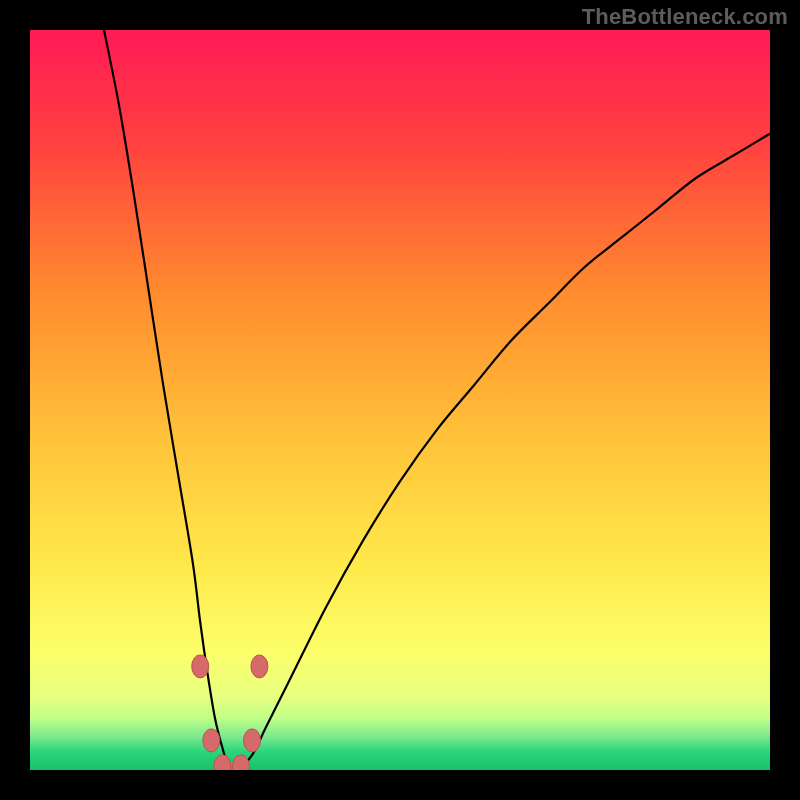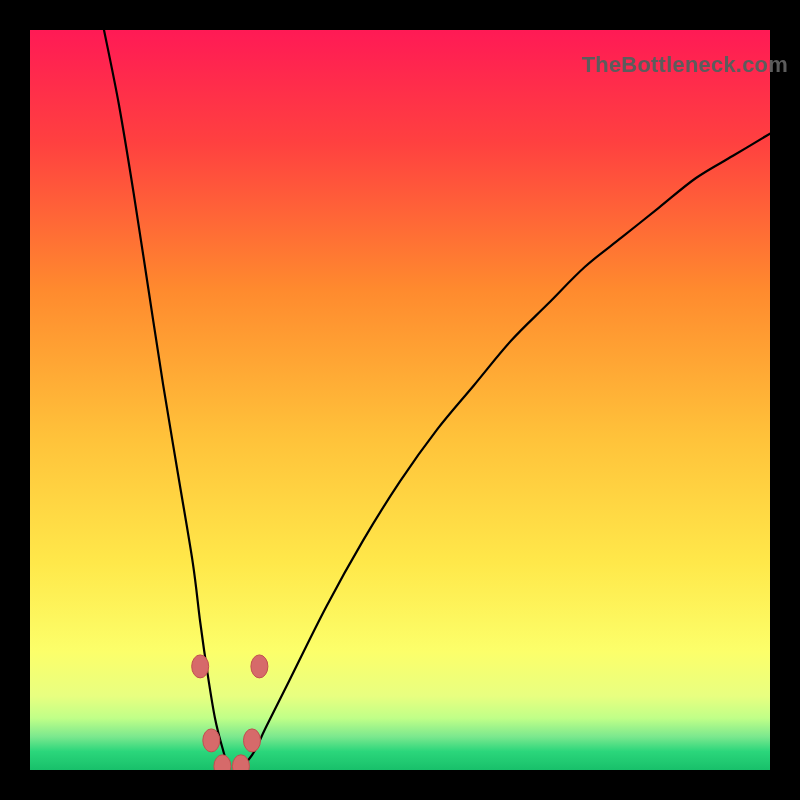--- a/index.html
+++ b/index.html
@@ -27,21 +27,20 @@
   }
   .watermark {
     position: absolute;
     top: 4px;
     right: 12px;
     font-family: Arial, Helvetica, sans-serif;
     font-size: 22px;
     font-weight: 600;
     color: #5c5c5c;
     letter-spacing: 0.2px;
-    margin-top: 48px;
   }
   svg {
     display: block;
   }
 </style>
 </head>
 <body>
 
 <div class="frame">
   <div class="plot">

